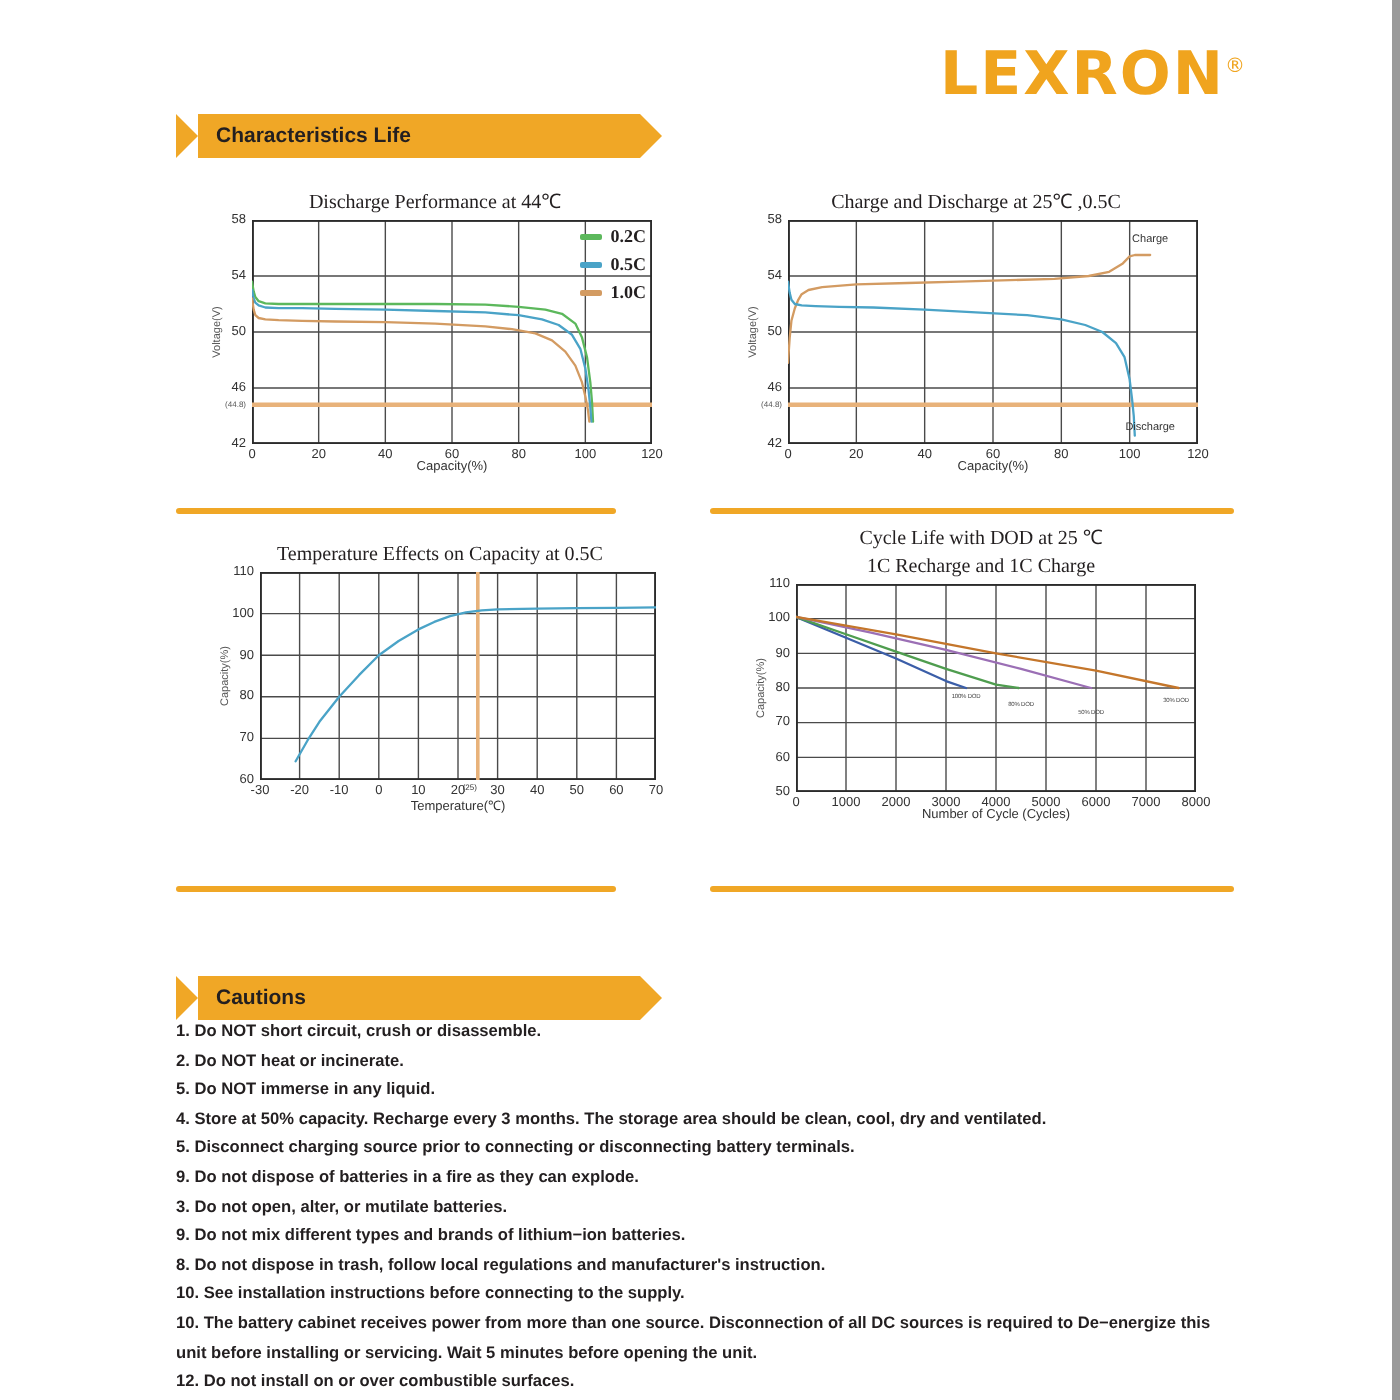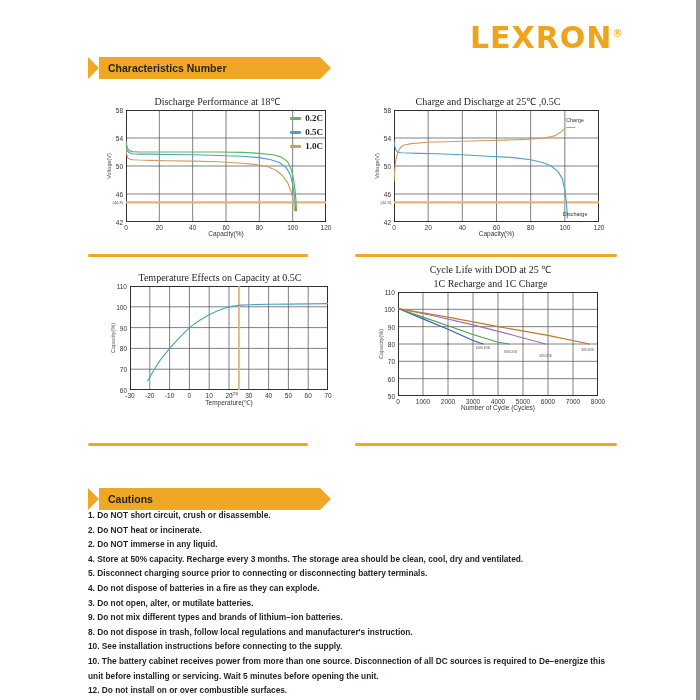--- a/index.html
+++ b/index.html
@@ -113,30 +113,30 @@
 <body>
 
 <div class="page">
 
   <div class="page-edge"></div>
   <div class="page-edge2"></div>
 
   <div class="logo"><span>LEXRON</span><span class="reg">®</span></div>
 
   <div class="banner" id="banner-curve">
-    <span>Characteristics Number</span>
+    <span>Characteristics Life</span>
   </div>
 
   <div class="divider" style="left:88px;top:254px;width:220px;"></div>
   <div class="divider" style="left:355px;top:254px;width:262px;"></div>
   <div class="divider" style="left:88px;top:443px;width:220px;"></div>
   <div class="divider" style="left:355px;top:443px;width:262px;"></div>
 
   <div class="chart" id="chart-1" style="left:100px;top:96px;width:235px;">
-    <div class="chart-title">Discharge Performance at 18℃</div>
+    <div class="chart-title">Discharge Performance at 44℃</div>
     <div class="plotwrap" id="plot-1" style="margin-left:26px;width:200px;height:112px;">
       <div class="ylabel" style="left:-30px;">Voltage(V)</div>
       <svg class="svgplot" id="svg-1" width="200" height="112" viewBox="0 0 200 112">
           <line x1="0" y1="0" x2="0" y2="112" stroke="#4a4a4a" stroke-width="0.7"></line>
           <line x1="33.33333333333333" y1="0" x2="33.33333333333333" y2="112" stroke="#4a4a4a" stroke-width="0.7"></line>
           <line x1="66.66666666666666" y1="0" x2="66.66666666666666" y2="112" stroke="#4a4a4a" stroke-width="0.7"></line>
           <line x1="100" y1="0" x2="100" y2="112" stroke="#4a4a4a" stroke-width="0.7"></line>
           <line x1="133.33333333333331" y1="0" x2="133.33333333333331" y2="112" stroke="#4a4a4a" stroke-width="0.7"></line>
           <line x1="166.66666666666669" y1="0" x2="166.66666666666669" y2="112" stroke="#4a4a4a" stroke-width="0.7"></line>
           <line x1="200" y1="0" x2="200" y2="112" stroke="#4a4a4a" stroke-width="0.7"></line>
@@ -323,24 +323,24 @@
     <div class="xlabel" style="margin-left:30px;width:200px;">Number of Cycle (Cycles)</div>
   </div>
 
   <div class="banner" id="banner-cautions">
     <span>Cautions</span>
   </div>
 
   <div class="cautions" id="cautions-list">
       <div class="caution-item">1. Do NOT short circuit, crush or disassemble.</div>
       <div class="caution-item">2. Do NOT heat or incinerate.</div>
-      <div class="caution-item">2. Do NOT immerse in any liquid.</div>
+      <div class="caution-item">5. Do NOT immerse in any liquid.</div>
       <div class="caution-item">4. Store at 50% capacity. Recharge every 3 months. The storage area should be clean, cool, dry and ventilated.</div>
       <div class="caution-item">5. Disconnect charging source prior to connecting or disconnecting battery terminals.</div>
-      <div class="caution-item">4. Do not dispose of batteries in a fire as they can explode.</div>
+      <div class="caution-item">9. Do not dispose of batteries in a fire as they can explode.</div>
       <div class="caution-item">3. Do not open, alter, or mutilate batteries.</div>
       <div class="caution-item">9. Do not mix different types and brands of lithium−ion batteries.</div>
       <div class="caution-item">8. Do not dispose in trash, follow local regulations and manufacturer's instruction.</div>
       <div class="caution-item">10. See installation instructions before connecting to the supply.</div>
       <div class="caution-item">10. The battery cabinet receives power from more than one source. Disconnection of all DC sources is required to De−energize this unit before installing or servicing. Wait 5 minutes before opening the unit.</div>
       <div class="caution-item">12. Do not install on or over combustible surfaces.</div>
     </div>
 
 </div>
 

